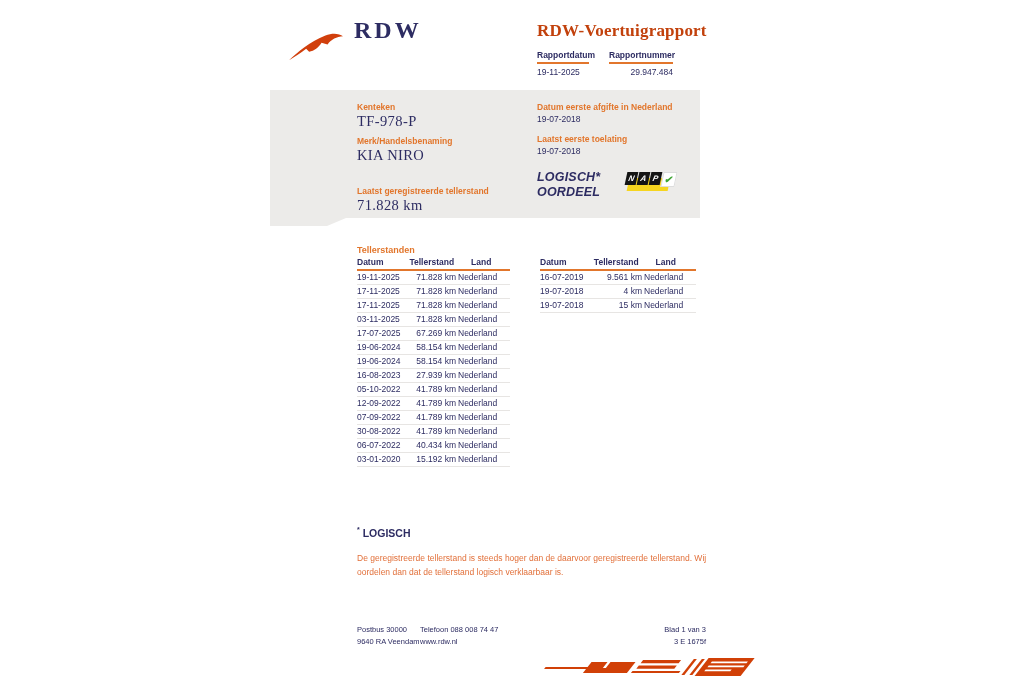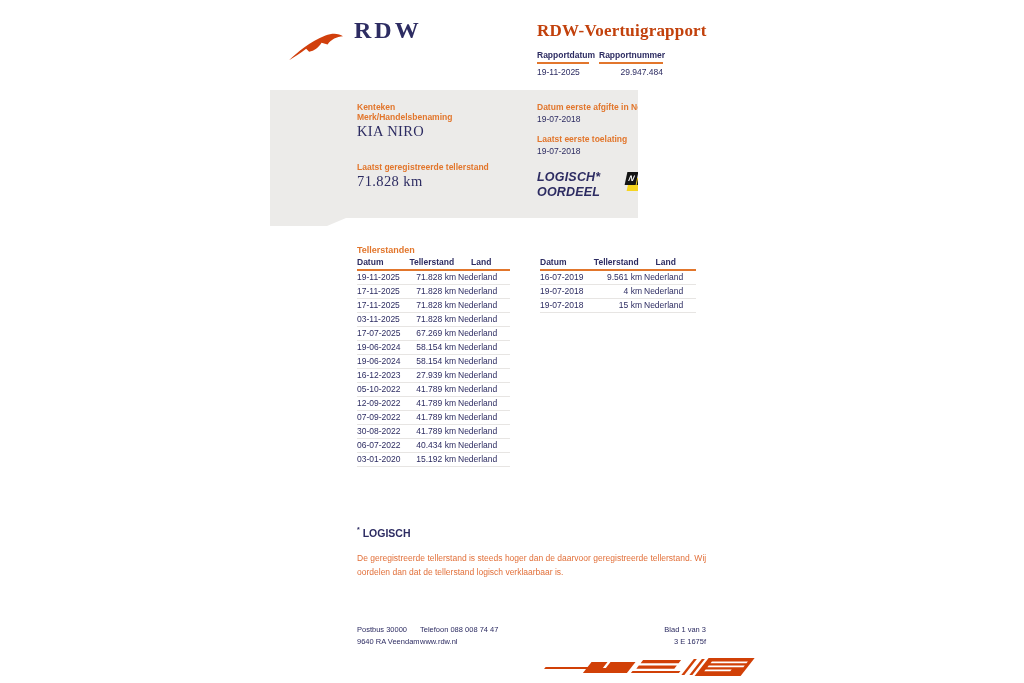--- a/index.html
+++ b/index.html
@@ -12,33 +12,33 @@
   
   #logo-feather { left:286px; top:26px; width:60px; height:36px; }
   #logo-text {
     left:354px; top:17px; font-family:"Liberation Serif", serif;
     font-size:24px; font-weight:600; letter-spacing:3px; color:#2d2c62;
   }
   #report-title {
     left:537px; top:21px; font-family:"Liberation Serif", serif;
     font-size:17px; font-weight:700; color:#c2410c; letter-spacing:.2px;
   }
-  #report-meta { left:537px; top:50px; display:flex; gap:10px; }
+  #report-meta { left:537px; top:50px; display:flex; gap:20px; }
   .meta-col { display:flex; flex-direction:column; }
   .meta-col.c1 { width:52px; }
   .meta-col.c2 { width:64px; }
   .meta-label {
     font-size:8.5px; font-weight:700; color:#2d2c62;
     border-bottom:2px solid #e2762c; padding-bottom:2px;
   }
   .meta-value { font-size:8.5px; margin-top:3px; color:#2d2c62; }
 
   
   #vehicle-panel {
-    left:270px; top:90px; width:368px; height:136px; background:#ecebe9;
+    left:270px; top:90px; width:430px; height:136px; background:#ecebe9;
     clip-path:polygon(0 0, 100% 0, 100% 128px, 76px 128px, 57px 136px, 0 136px);
   }
   .panel-col-left  { position:absolute; left:87px;  top:12px; width:170px; }
   .panel-col-right { position:absolute; left:267px; top:12px; width:160px; }
   .fld-label { font-size:8.5px; font-weight:700; color:#e2762c; line-height:10px; }
   .fld-value-big {
     font-family:"Liberation Serif", serif; font-size:14.5px; color:#2d2c62;
     line-height:17px; margin:1px 0 6px 0; letter-spacing:.4px;
   }
   .fld-value-sm { font-size:8.5px; color:#2d2c62; line-height:11px; margin:2px 0 9px 0; }
@@ -114,20 +114,21 @@
   </div>
   <div class="meta-col c2">
     <span class="meta-label">Rapportnummer</span>
     <span class="meta-value">29.947.484</span>
   </div>
 </div>
 
 <div id="vehicle-panel" class="abs">
   <div class="panel-col-left">
     <div class="fld-label">Kenteken</div>
+    <div class="fld-value-big">TF-978-P</div>
     <div class="fld-label">Merk/Handelsbenaming</div>
     <div class="fld-value-big">KIA NIRO</div>
     <div class="fld-label gap-lg">Laatst geregistreerde tellerstand</div>
     <div class="fld-value-big">71.828 km</div>
   </div>
   <div class="panel-col-right">
     <div class="fld-label">Datum eerste afgifte in Nederland</div>
     <div class="fld-value-sm">19-07-2018</div>
     <div class="fld-label">Laatst eerste toelating</div>
     <div class="fld-value-sm">19-07-2018</div>
@@ -185,21 +186,21 @@
         <span class="c1">19-06-2024</span>
         <span class="c2">58.154 km</span>
         <span class="c3">Nederland</span>
       </div>
       <div class="t-row">
         <span class="c1">19-06-2024</span>
         <span class="c2">58.154 km</span>
         <span class="c3">Nederland</span>
       </div>
       <div class="t-row">
-        <span class="c1">16-12-2023</span>
+        <span class="c1">16-08-2023</span>
         <span class="c2">27.939 km</span>
         <span class="c3">Nederland</span>
       </div>
       <div class="t-row">
         <span class="c1">05-10-2022</span>
         <span class="c2">41.789 km</span>
         <span class="c3">Nederland</span>
       </div>
       <div class="t-row">
         <span class="c1">12-09-2022</span>

